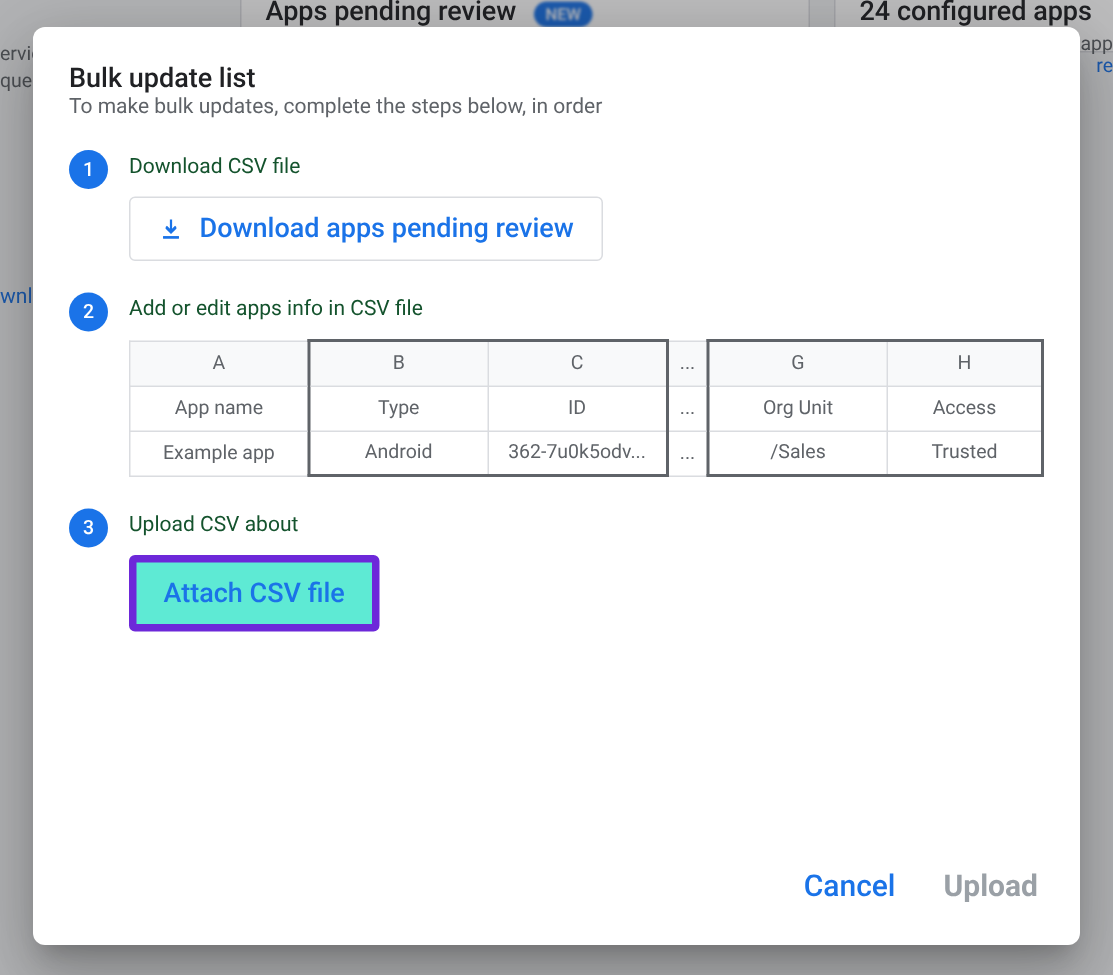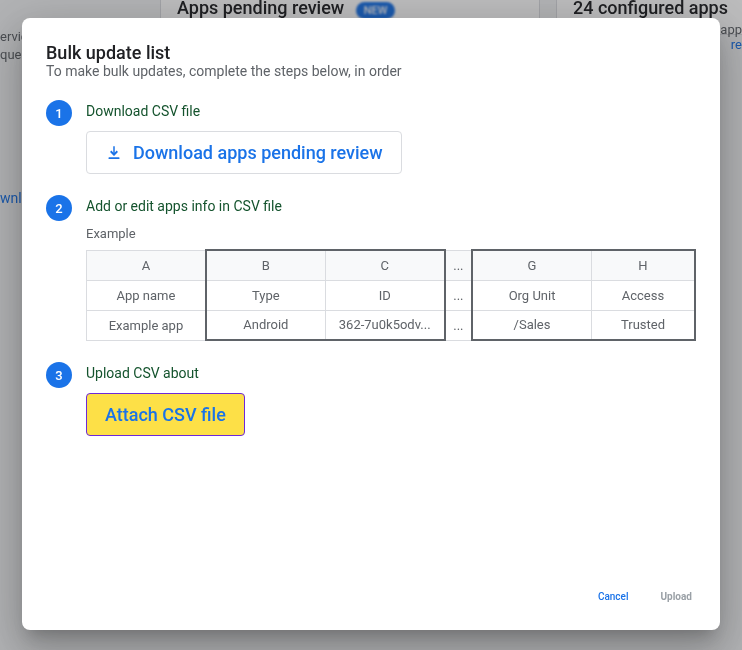--- a/index.html
+++ b/index.html
@@ -125,22 +125,22 @@
       border-radius: 4px;
       padding: 10px 18px;
       font-size: 18px;
       font-weight: 500;
       color: #1a73e8;
       background: #fff;
       cursor: pointer;
       font-family: inherit;
     }
     .attach-btn {
-      border: 1px solid #6d28d9;
-      background: #fde047;
+      border: 5px solid #6d28d9;
+      background: #5eead4;
     }
     .desc {
       font-size: 14px;
       color: #5f6368;
       line-height: 20px;
       margin-bottom: 18px;
     }
     .desc b {
       color: #202124;
       font-weight: 600;
@@ -195,21 +195,21 @@
     .highlight-bottom {
       border-bottom: 2px solid #5f6368 !important;
     }
     .dialog-actions {
       display: flex;
       justify-content: flex-end;
       gap: 24px;
       padding: 16px 24px 20px;
     }
     .text-btn {
-      font-size: 10px;
+      font-size: 20px;
       font-weight: 500;
       background: none;
       border: none;
       cursor: pointer;
       font-family: inherit;
       padding: 8px 4px;
     }
     .cancel-btn { color: #1a73e8; }
     .upload-btn { color: #9aa0a6; cursor: default; font-weight: bold; }
     .dl-icon {
@@ -259,21 +259,20 @@
           </svg>
           <span>Download apps pending review</span>
         </button>
       </div>
     </div>
 
     <div class="step">
       <div class="step-num">2</div>
       <div class="step-content">
         <div class="step-title">Add or edit apps info in CSV file</div>
-        <div class="example-label">Example</div>
         <table class="ex-table">
           <colgroup>
             <col class="col-a">
               <col class="col-b">
               <col class="col-c">
               <col class="col-dots">
               <col class="col-g">
               <col class="col-h">
           </colgroup>
           <thead>

